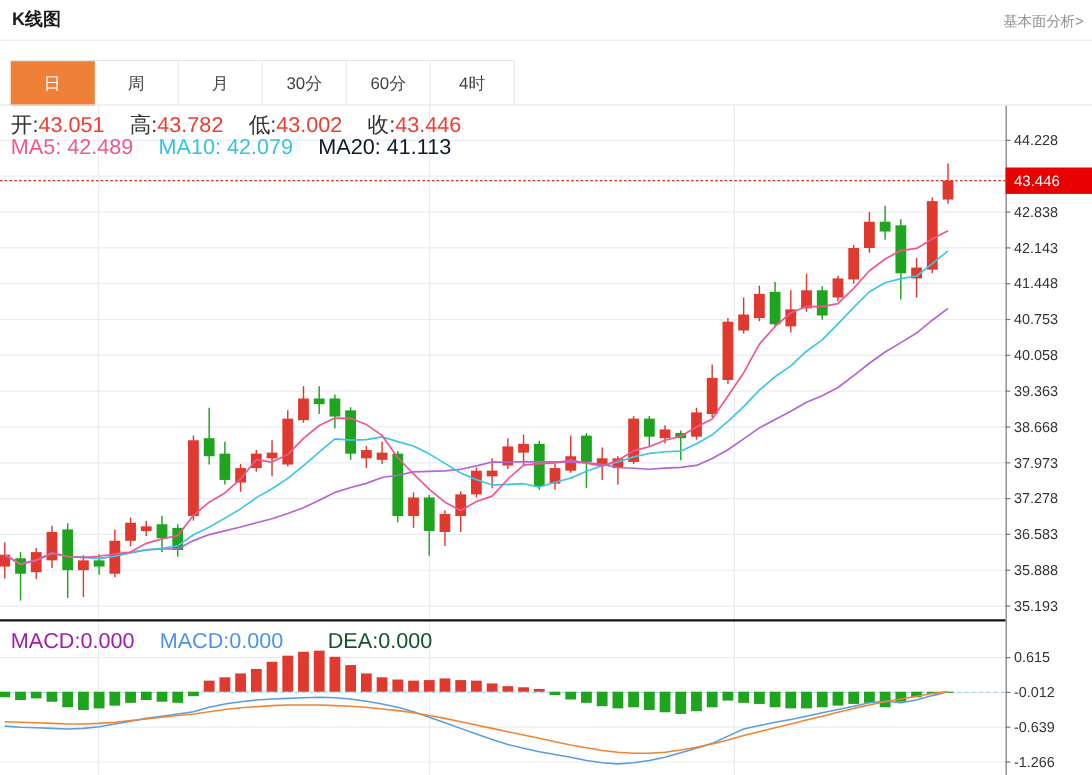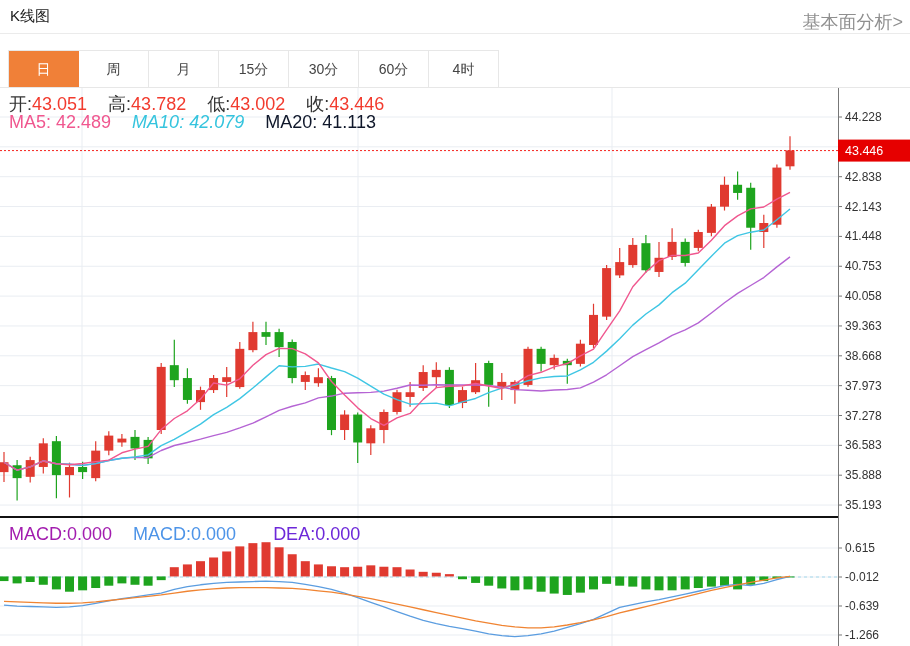--- a/index.html
+++ b/index.html
@@ -1,59 +1,58 @@
 <!DOCTYPE html>
 <html><head>
 <meta charset="utf-8">
 <style>
   * { margin:0; padding:0; box-sizing:border-box; }
   html,body { background:#fff; }
   body { font-family:"Liberation Sans","DejaVu Sans",sans-serif; }
   .page { position:relative; width:910px; height:646px; background:#fff; overflow:hidden; }
 
-  .hdr-title { position:absolute; top:7px; left:10px; font-size:15px; font-weight:normal; color:#1a1a1a; }
-  .hdr-link  { position:absolute; top:10px; right:7px; font-size:18px; color:#8f8f8f; cursor:pointer; }
+  .hdr-title { position:absolute; top:7px; left:10px; font-size:15px; font-weight:bold; color:#1a1a1a; }
+  .hdr-link  { position:absolute; top:10px; right:7px; font-size:12px; color:#8f8f8f; cursor:pointer; }
   .hdr-rule  { position:absolute; top:33px; left:0; width:910px; border-top:1px solid #ebebeb; }
 
   .tabs { position:absolute; top:50px; left:8px; display:flex; border-top:1px solid #e7e7e7; border-left:1px solid #e7e7e7; }
   .tab  { width:70px; height:37px; line-height:36px; text-align:center; font-size:14px; color:#444;
           background:#fff; border-right:1px solid #e7e7e7; cursor:pointer; }
   .tab.active { background:#f08038; color:#fff; border-right-color:#f08038; }
   .tabs-rule { position:absolute; top:87px; left:0; width:910px; border-top:1px solid #e7e7e7; }
 
   #chart-svg { position:absolute; top:88px; left:0; }
 
   .info-row { position:absolute; left:9px; font-size:18px; white-space:nowrap; z-index:3; }
   .ohlc-row { top:92px; }
   .ma-row   { top:112px; }
   .macd-row { top:524px; }
   .info-row .grp { margin-right:16px; }
   .lbl { color:#333; }
   .val-red { color:#f23b2e; }
   .ma5  { color:#f0578f; }
-  .ma10 { color:#35c4de;font-style:italic; }
+  .ma10 { color:#35c4de; }
   .ma20 { color:#0f172a; }
   .macd-m { color:#a21caf; }
   .macd-d { color:#4d94e8; }
-  .macd-e { color:#6d28d9;padding-left:16px; }
+  .macd-e { color:#14532d;padding-left:16px; }
 </style>
 </head>
 <body>
 
 <div class="page">
 
   <div class="hdr-title">K线图</div>
   <div class="hdr-link">基本面分析&gt;</div>
   <div class="hdr-rule"></div>
 
   <div class="tabs">
     <div class="tab active">日</div>
     <div class="tab">周</div>
     <div class="tab">月</div>
-    <div class="tab">15分</div>
     <div class="tab">30分</div>
     <div class="tab">60分</div>
     <div class="tab">4时</div>
   </div>
   <div class="tabs-rule"></div>
 
   <svg id="chart-svg" width="910" height="558">
       <g>
         <line x1="0" x2="838" y1="29" y2="29" stroke="#e9edf2" stroke-width="1"></line>
         <line x1="0" x2="838" y1="58.85025000000002" y2="58.85025000000002" stroke="#e9edf2" stroke-width="1"></line>

